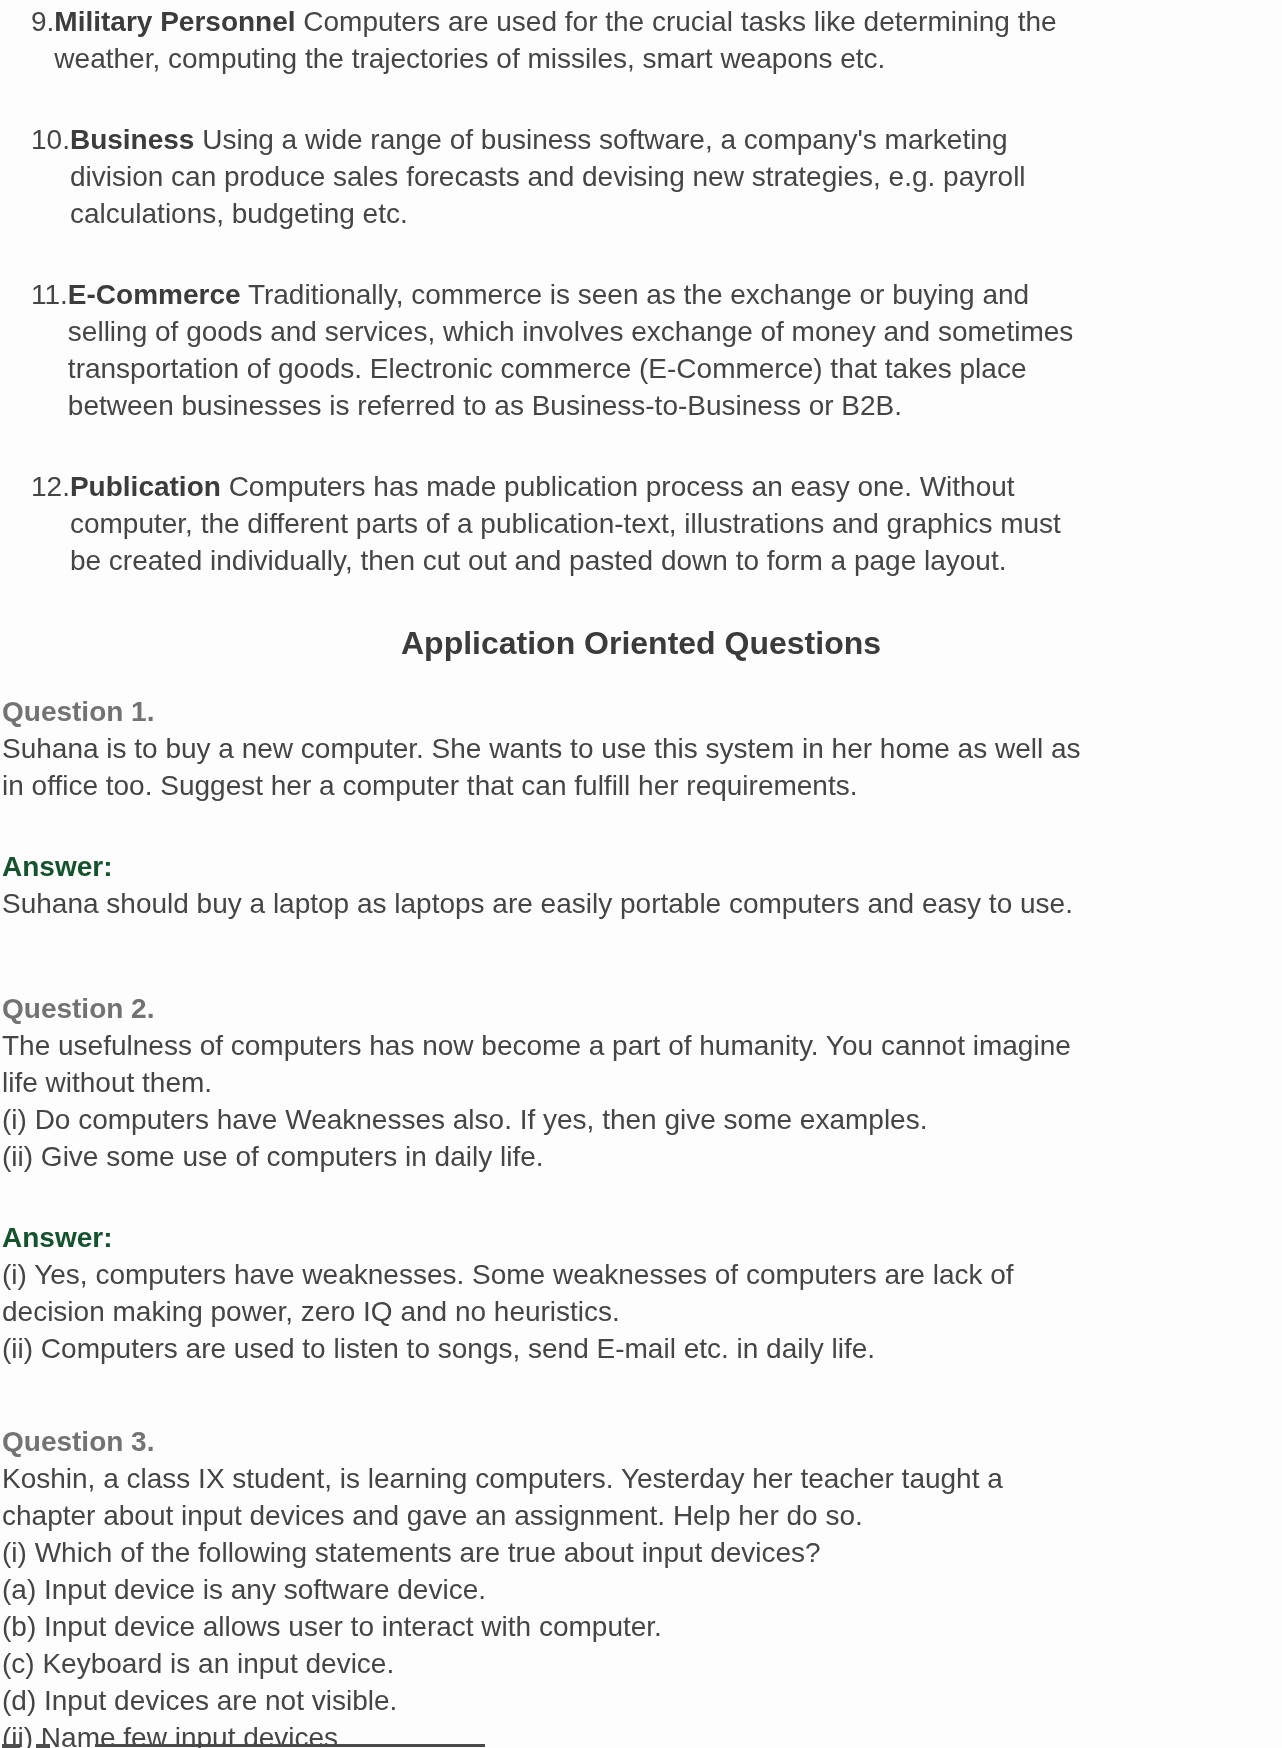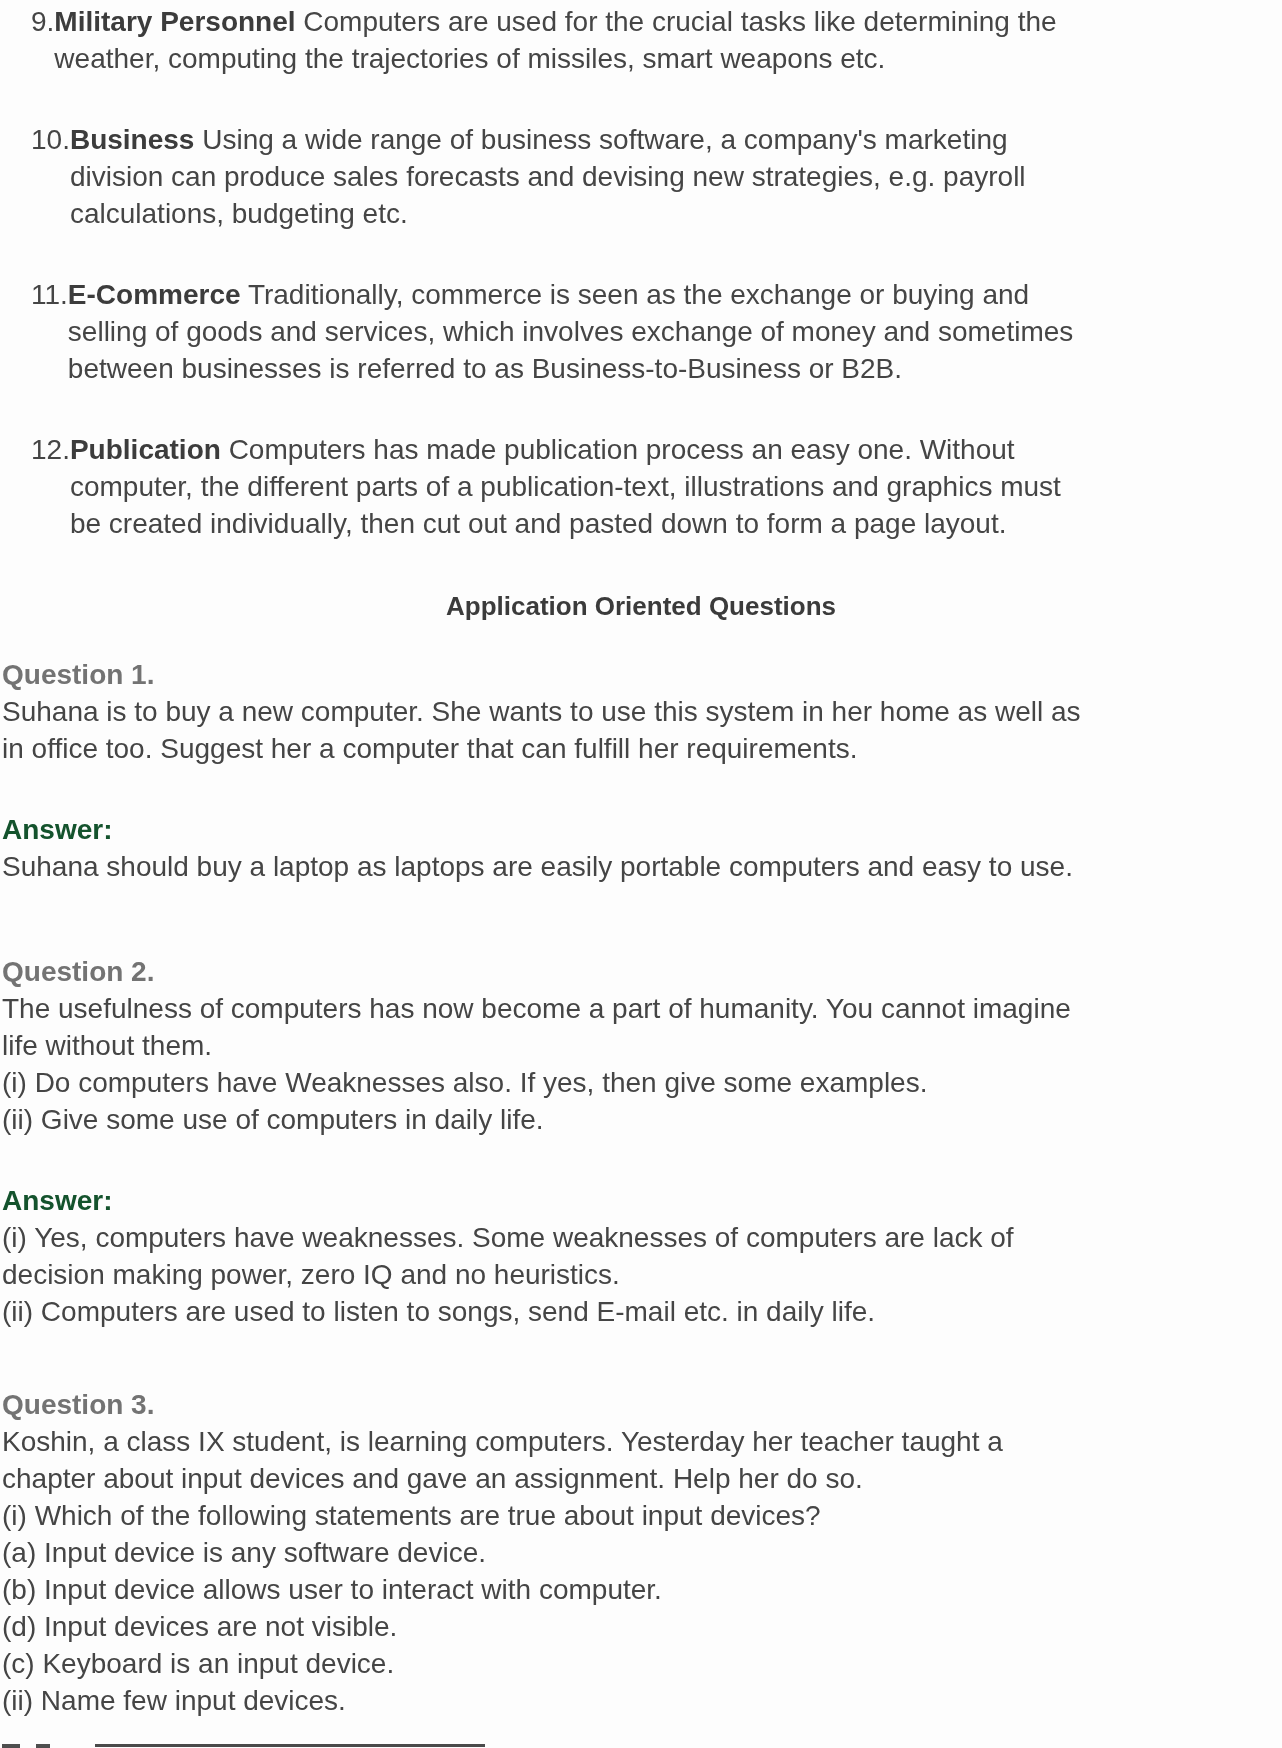--- a/index.html
+++ b/index.html
@@ -15,21 +15,21 @@
 
   
   .list { padding-top: 3px; }
   .li-row { display: flex; font-size: 28px; line-height: 37px; margin-bottom: 44px; }
   .li-num { flex: 0 0 51px; padding-left: 31px; color: #454545; }
   .li-body { flex: 1 1 auto; }
   .li-term { font-weight: bold; color: #3c3c3c; }
 
   
   .heading {
-    text-align: center; font-size: 26px; line-height: 40px;
+    text-align: center; font-size: 32px; line-height: 40px;
     font-weight: bold; color: #3b3b3b; margin-top: 2px;
   }
 
   
   .qa-section { font-size: 28px; line-height: 37px; padding-left: 2px; }
   .q-label { font-weight: bold; color: #737373; margin-top: 30px; }
   .q-label.gap-lg { margin-top: 68px; }
   .q-label.gap-xl { margin-top: 56px; }
   .a-label { font-weight: bold; color: #14532d; margin-top: 44px; }
   .line { color: #454545; }
@@ -62,20 +62,21 @@
         <div class="line">division can produce sales forecasts and devising new strategies, e.g. payroll</div>
         <div class="line">calculations, budgeting etc.</div>
       </div>
     </div>
 
     <div class="li-row">
       <div class="li-num">11.</div>
       <div class="li-body">
         <div class="line"><span class="li-term">E-Commerce</span> <span>Traditionally, commerce is seen as the exchange or buying and</span></div>
         <div class="line">selling of goods and services, which involves exchange of money and sometimes</div>
+        <div class="line">transportation of goods. Electronic commerce (E-Commerce) that takes place</div>
         <div class="line">between businesses is referred to as Business-to-Business or B2B.</div>
       </div>
     </div>
 
     <div class="li-row">
       <div class="li-num">12.</div>
       <div class="li-body">
         <div class="line"><span class="li-term">Publication</span> <span>Computers has made publication process an easy one. Without</span></div>
         <div class="line">computer, the different parts of a publication-text, illustrations and graphics must</div>
         <div class="line">be created individually, then cut out and pasted down to form a page layout.</div>
@@ -105,22 +106,22 @@
     <div class="line">(i) Yes, computers have weaknesses. Some weaknesses of computers are lack of</div>
     <div class="line">decision making power, zero IQ and no heuristics.</div>
     <div class="line">(ii) Computers are used to listen to songs, send E-mail etc. in daily life.</div>
 
     <div class="q-label gap-xl">Question 3.</div>
     <div class="line">Koshin, a class IX student, is learning computers. Yesterday her teacher taught a</div>
     <div class="line">chapter about input devices and gave an assignment. Help her do so.</div>
     <div class="line">(i) Which of the following statements are true about input devices?</div>
     <div class="line">(a) Input device is any software device.</div>
     <div class="line">(b) Input device allows user to interact with computer.</div>
+    <div class="line">(c) Keyboard is an input device.</div>
     <div class="line">(d) Input devices are not visible.</div>
-    <div class="line">(c) Keyboard is an input device.</div>
     <div class="line">(ii) Name few input devices.</div>
 
   </div>
 
   <div class="frag frag-a"></div>
   <div class="frag frag-b"></div>
   <div class="frag frag-line"></div>
 
 </div>
 

